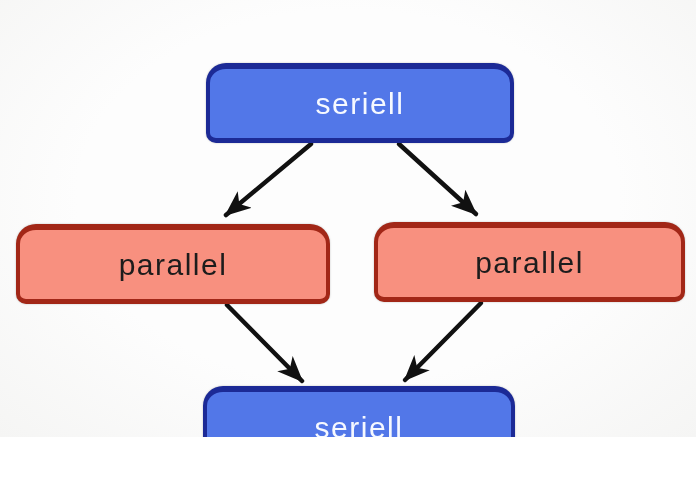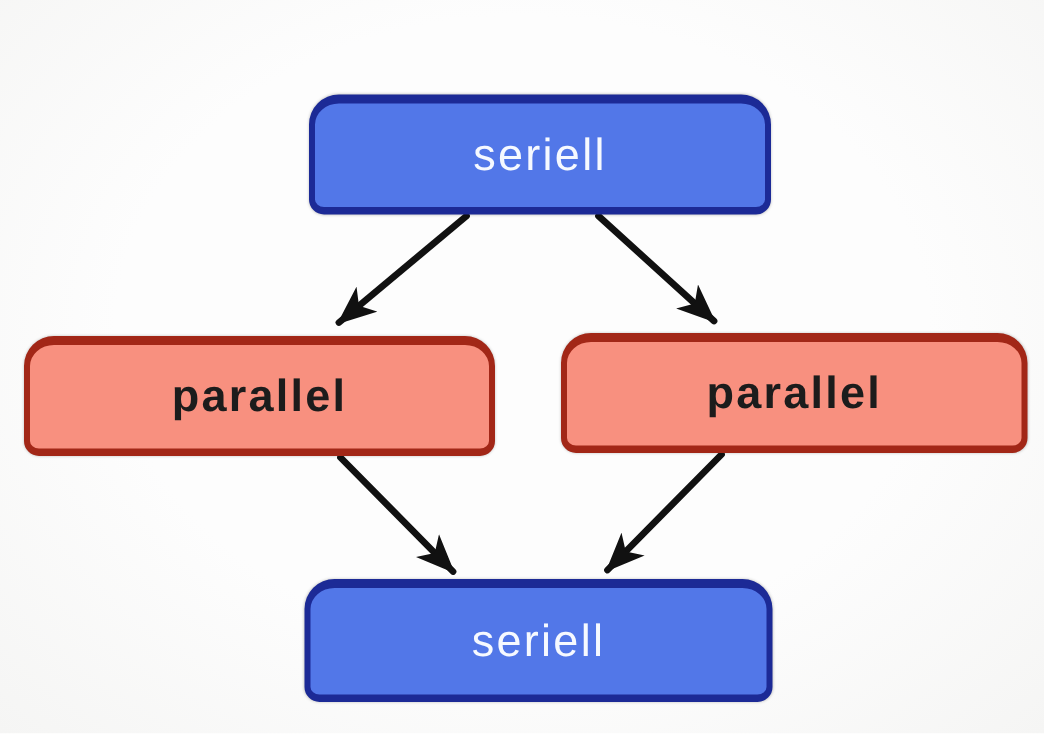--- a/index.html
+++ b/index.html
@@ -2,21 +2,21 @@
 <html style="--serial-fill: #5277e8; --serial-border: #1c2a96; --serial-text: #f6f9ff; --parallel-fill: #f8907f; --parallel-border: #a22717; --parallel-text: #1c1c1c; --arrow: #111111; --background: #fdfdfd;"><head>
 <meta charset="utf-8">
 <style>
   html, body {
     margin: 0;
     padding: 0;
   }
   .stage {
     position: relative;
     width: 696px;
-    height: 489px;
+    height: 437px;
     overflow: hidden;
     background: radial-gradient(ellipse at 50% 45%, var(--background, #fdfdfd) 55%, #f5f5f4 100%);
     font-family: "Liberation Sans", sans-serif;
   }
   .edges-layer {
     position: absolute;
     left: 0;
     top: 0;
     width: 696px;
     height: 489px;
@@ -44,21 +44,20 @@
   }
   .node.serial {
     background: var(--serial-fill, #5277e8);
     border-color: var(--serial-border, #1c2a96);
     color: var(--serial-text, #f6f9ff);
   }
   .node.parallel {
     background: var(--parallel-fill, #f8907f);
     border-color: var(--parallel-border, #a22717);
     color: var(--parallel-text, #1c1c1c);
-    font-weight: bold;
   }
   .node-seriell-top    { left: 206px; top: 63px;  width: 308px; height: 80px; }
   .node-parallel-left  { left: 16px;  top: 224px; width: 314px; height: 80px; }
   .node-parallel-right { left: 374px; top: 222px; width: 311px; height: 80px; }
   .node-seriell-bottom { left: 203px; top: 386px; width: 312px; height: 82px; }
 </style>
 </head>
 <body>
 
 <div class="stage">

